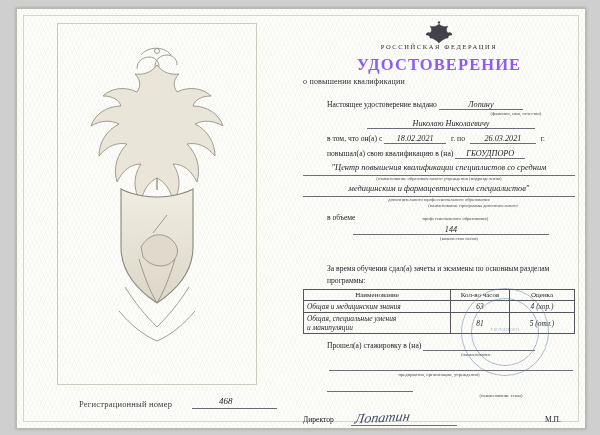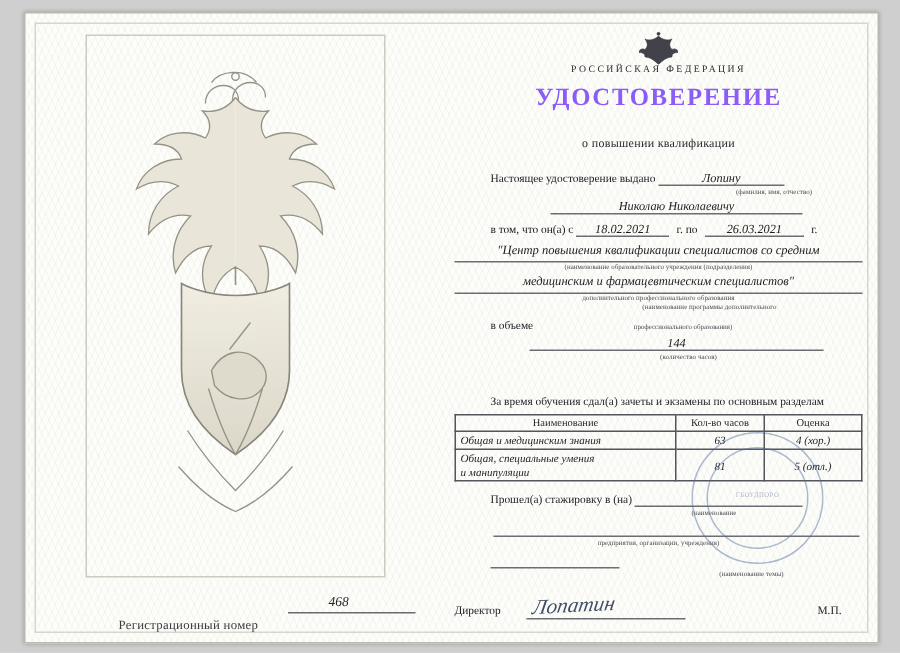--- a/index.html
+++ b/index.html
@@ -70,21 +70,21 @@
     position: absolute;
     left: 52px;
     top: 28px;
     width: 156px;
     height: 300px;
     opacity: 0.92;
   }
   .reg-label {
     position: absolute;
     left: 52px;
-    top: 392px;
+    top: 380px;
     font-size: 8.5px;
     color: #3b3b40;
     letter-spacing: .2px;
   }
   .reg-line {
     position: absolute;
     left: 165px;
     top: 389px;
     width: 85px;
     border-bottom: 1px solid #6a6a70;
@@ -122,24 +122,23 @@
   }
   .title {
     text-align: center;
     font-size: 16.5px;
     font-weight: bold;
     letter-spacing: 1.1px;
     color: #8b5cf6;
     margin-top: 5px;
   }
   .subtitle {
-    text-align: center;
     font-size: 8px;
     color: #2b2b31;
-    margin-top: 16px;
+    margin-top: 2px;
     letter-spacing: .2px;
   }
 
   .rows { margin-top: 13px; }
 
   .row {
     position: relative;
     font-size: 7.6px;
     color: #23242a;
     margin-bottom: 1px;
@@ -334,20 +333,24 @@
         </div>
 
         <div class="row" style="margin-top:4px">
           <span class="lbl">в том, что он(а) с</span>
           <span class="fill" style="width:62px">18.02.2021</span>
           <span class="lbl" style="padding:0 3px">г. по</span>
           <span class="fill" style="width:66px">26.03.2021</span>
           <span class="lbl" style="padding-left:3px">г.</span>
         </div>
 
+        <div class="row" style="margin-top:4px">
+          <span class="lbl">повышал(а) свою квалификацию в (на)</span>
+          <span class="fill" style="width:70px">ГБОУДПОРО</span>
+        </div>
 
         <div class="ital" style="margin-top:3px">"Центр повышения квалификации специалистов со средним</div>
         <div class="under-line"></div>
         <div class="cap">(наименование образовательного учреждения (подразделения)</div>
 
         <div class="ital" style="margin-top:1px">медицинским и фармацевтическим специалистов"</div>
         <div class="under-line"></div>
         <div class="cap">дополнительного профессионального образования</div>
 
         <div class="cap" style="margin-left:80px;width:180px">(наименование программы дополнительного</div>
@@ -355,20 +358,21 @@
         <div class="row" style="margin-top:3px">
           <span class="lbl">в объеме</span>
           <span class="fill blank" style="width:196px;font-size:4.6px;color:#4a4a50;border-bottom:none">профессионального образования)</span>
         </div>
         <div class="row center" style="margin-top:0px">
           <span class="fill" style="width:196px">144</span>
         </div>
         <div class="cap" style="margin-left:40px">(количество часов)</div>
 
         <div class="row" style="margin-top:21px">За время обучения сдал(а) зачеты и экзамены по основным разделам</div>
+        <div class="row">программы:</div>
 
         <table class="grades">
           <thead>
             <tr>
               <th>Наименование</th>
               <th>Кол-во часов</th>
               <th>Оценка</th>
             </tr>
           </thead>
           <tbody>

